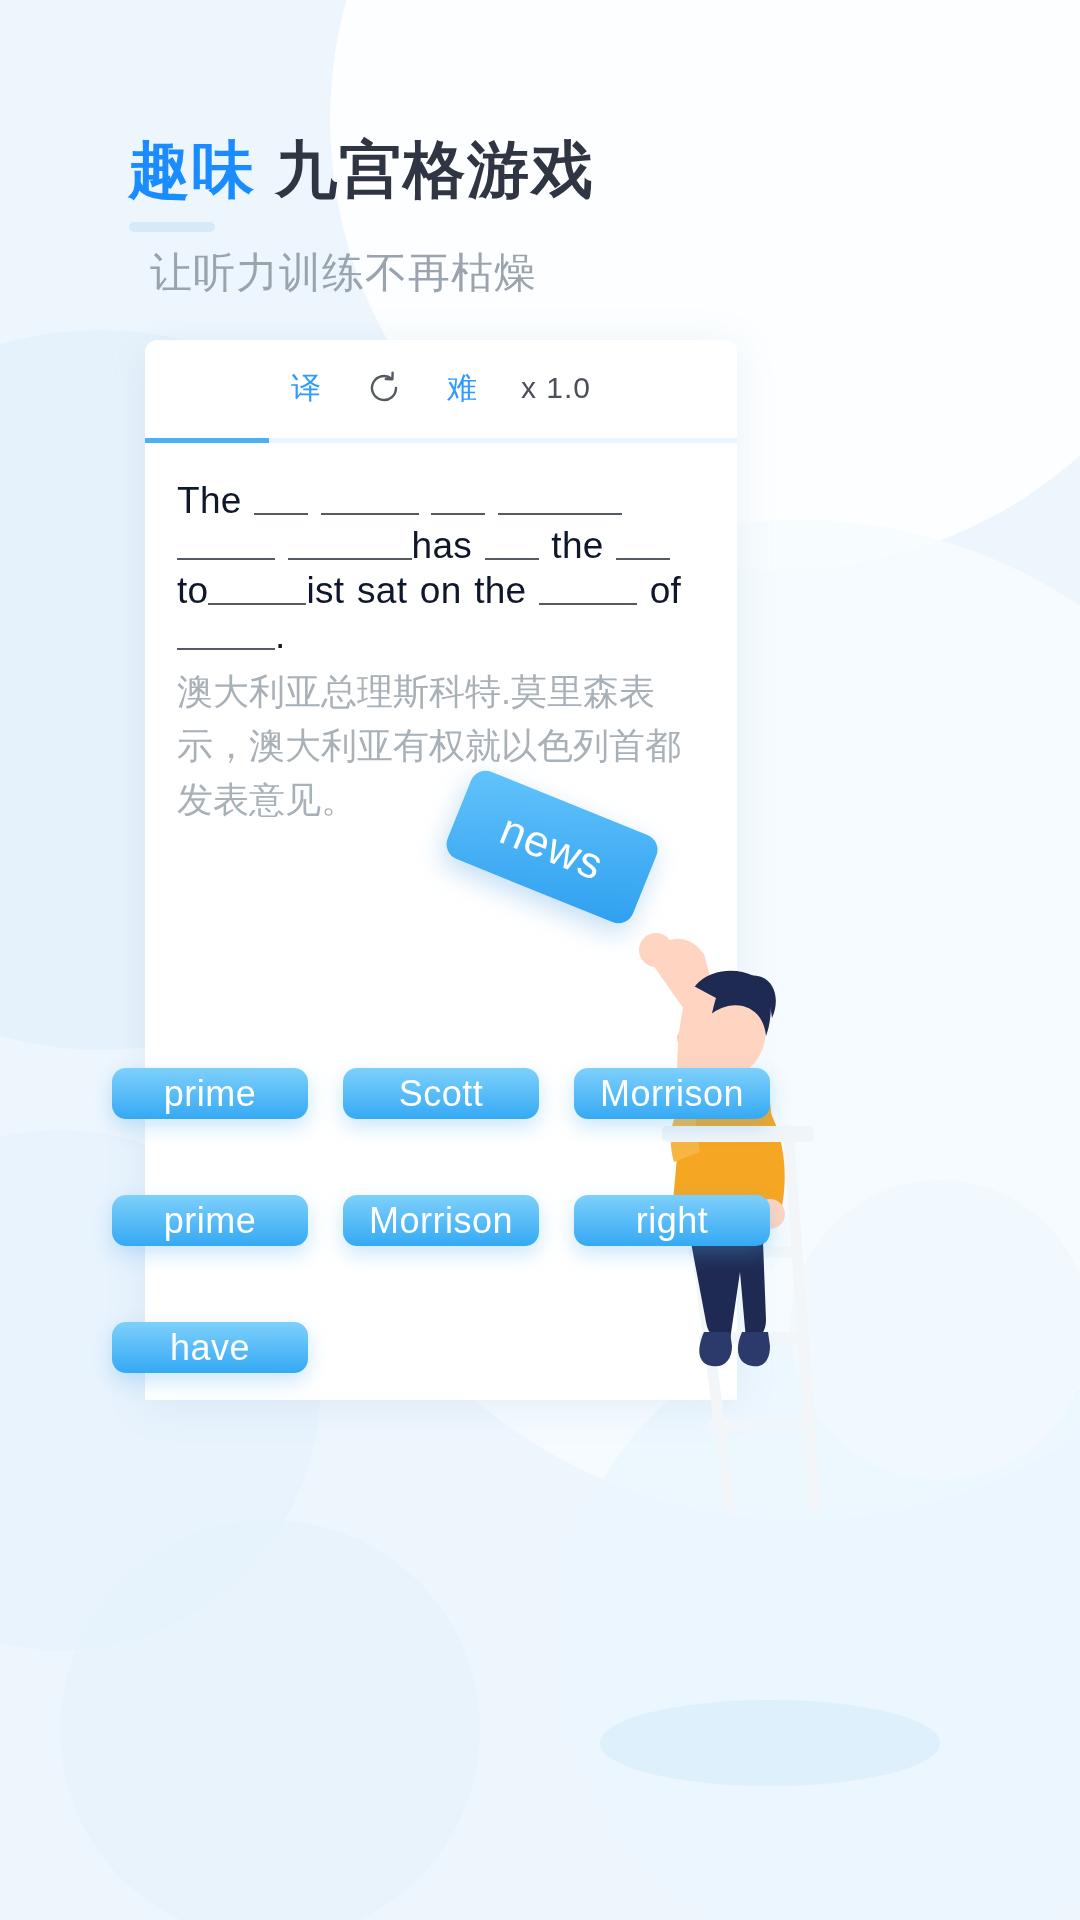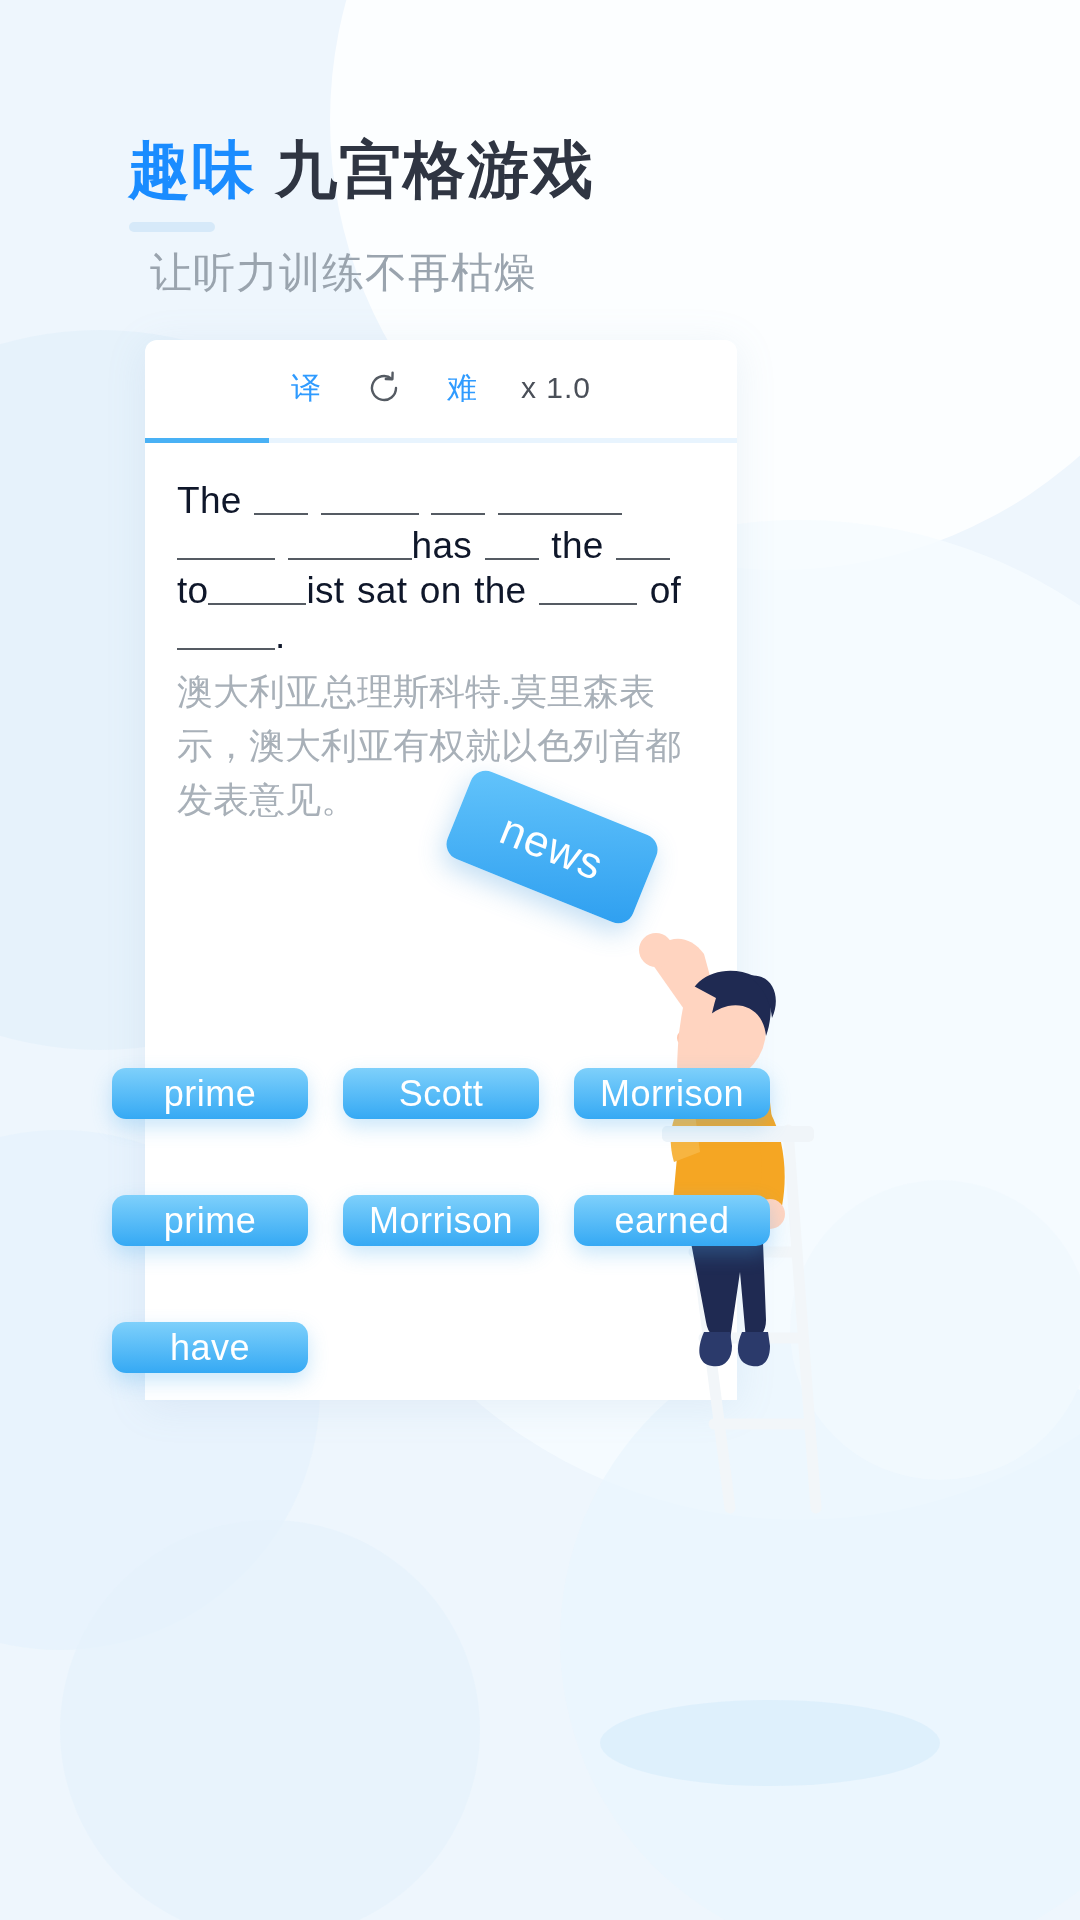--- a/index.html
+++ b/index.html
@@ -243,17 +243,17 @@
       <rect x="42" y="246" width="152" height="16" rx="5" fill="#f0f5f9"></rect>
     </svg>
   </div>
 
   <div class="grid">
     <div class="tile">prime</div>
     <div class="tile">Scott</div>
     <div class="tile">Morrison</div>
     <div class="tile">prime</div>
     <div class="tile">Morrison</div>
-    <div class="tile">earned</div>
+    <div class="tile">right</div>
     <div class="tile">have</div>
   </div>
 
 </div>
 
 </body></html>

